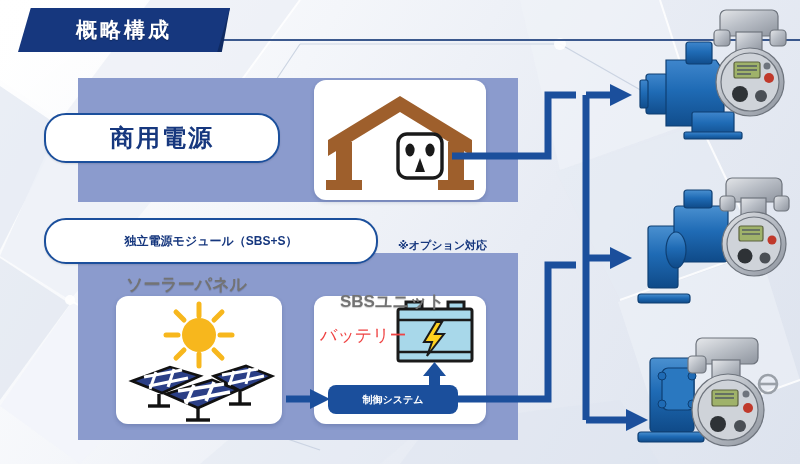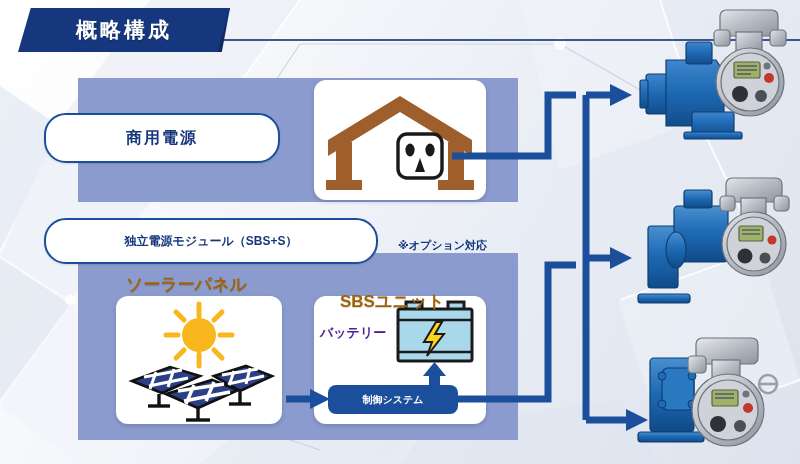--- a/index.html
+++ b/index.html
@@ -34,48 +34,48 @@
   .panel{position:absolute;background:#8b9bcd;}
   .panel.top{left:78px;top:78px;width:440px;height:124px;}
   .panel.bottom{left:78px;top:253px;width:440px;height:187px;}
 
   
   .pill{position:absolute;background:#fff;border:2.5px solid #1b4f9c;
     border-radius:22px;display:flex;align-items:center;justify-content:center;
     box-shadow:0 1px 2px rgba(0,0,0,.12);}
   .pill span{color:#16377e;font-weight:700;white-space:nowrap;}
   .pill-commercial{left:44px;top:113px;width:232px;height:46px;}
-  .pill-commercial span{font-size:16px;letter-spacing:2px;}
+  .pill-commercial span{font-size:24px;letter-spacing:2px;}
   .pill-module{left:44px;top:218px;width:330px;height:42px;}
   .pill-module span{font-size:12px;letter-spacing:0px;}
 
   .opt-note{position:absolute;left:398px;top:238px;color:#16377e;
     font-size:11px;font-weight:700;white-space:nowrap;}
 
   
-  .caption{position:absolute;color:#a16207;font-size:17px;font-weight:700;
+  .caption{position:absolute;color:#737373;font-size:17px;font-weight:700;
     white-space:nowrap;text-shadow:0 1px 1px rgba(0,0,0,.18);}
   .cap-solar{left:126px;top:273px;}
   .cap-sbs{left:340px;top:290px;}
 
   
   .card{position:absolute;background:#fff;border-radius:12px;
     box-shadow:0 2px 4px rgba(20,40,90,.20);}
   .card-house{left:314px;top:80px;width:172px;height:120px;}
   .card-solar{left:116px;top:296px;width:166px;height:128px;}
   .card-sbs{left:314px;top:296px;width:172px;height:128px;}
 
   
   .ctrl{position:absolute;left:328px;top:385px;width:130px;height:29px;
     background:#1b4f9c;border-radius:8px;display:flex;align-items:center;
     justify-content:center;}
   .ctrl span{color:#fff;font-size:10px;font-weight:700;white-space:nowrap;}
 
-  .batt-label{position:absolute;left:320px;top:325px;color:#4c1d95;
-    font-size:13px;font-weight:700;white-space:nowrap;}
+  .batt-label{position:absolute;left:320px;top:325px;color:#ef4444;
+    font-size:17px;font-weight:400;white-space:nowrap;}
 
   
   .wire{position:absolute;inset:0;}
 
   
   .equip{position:absolute;}
   .eq1{left:628px;top:2px;width:168px;height:150px;}
   .eq2{left:628px;top:176px;width:168px;height:140px;}
   .eq3{left:628px;top:334px;width:168px;height:128px;}
 </style>

